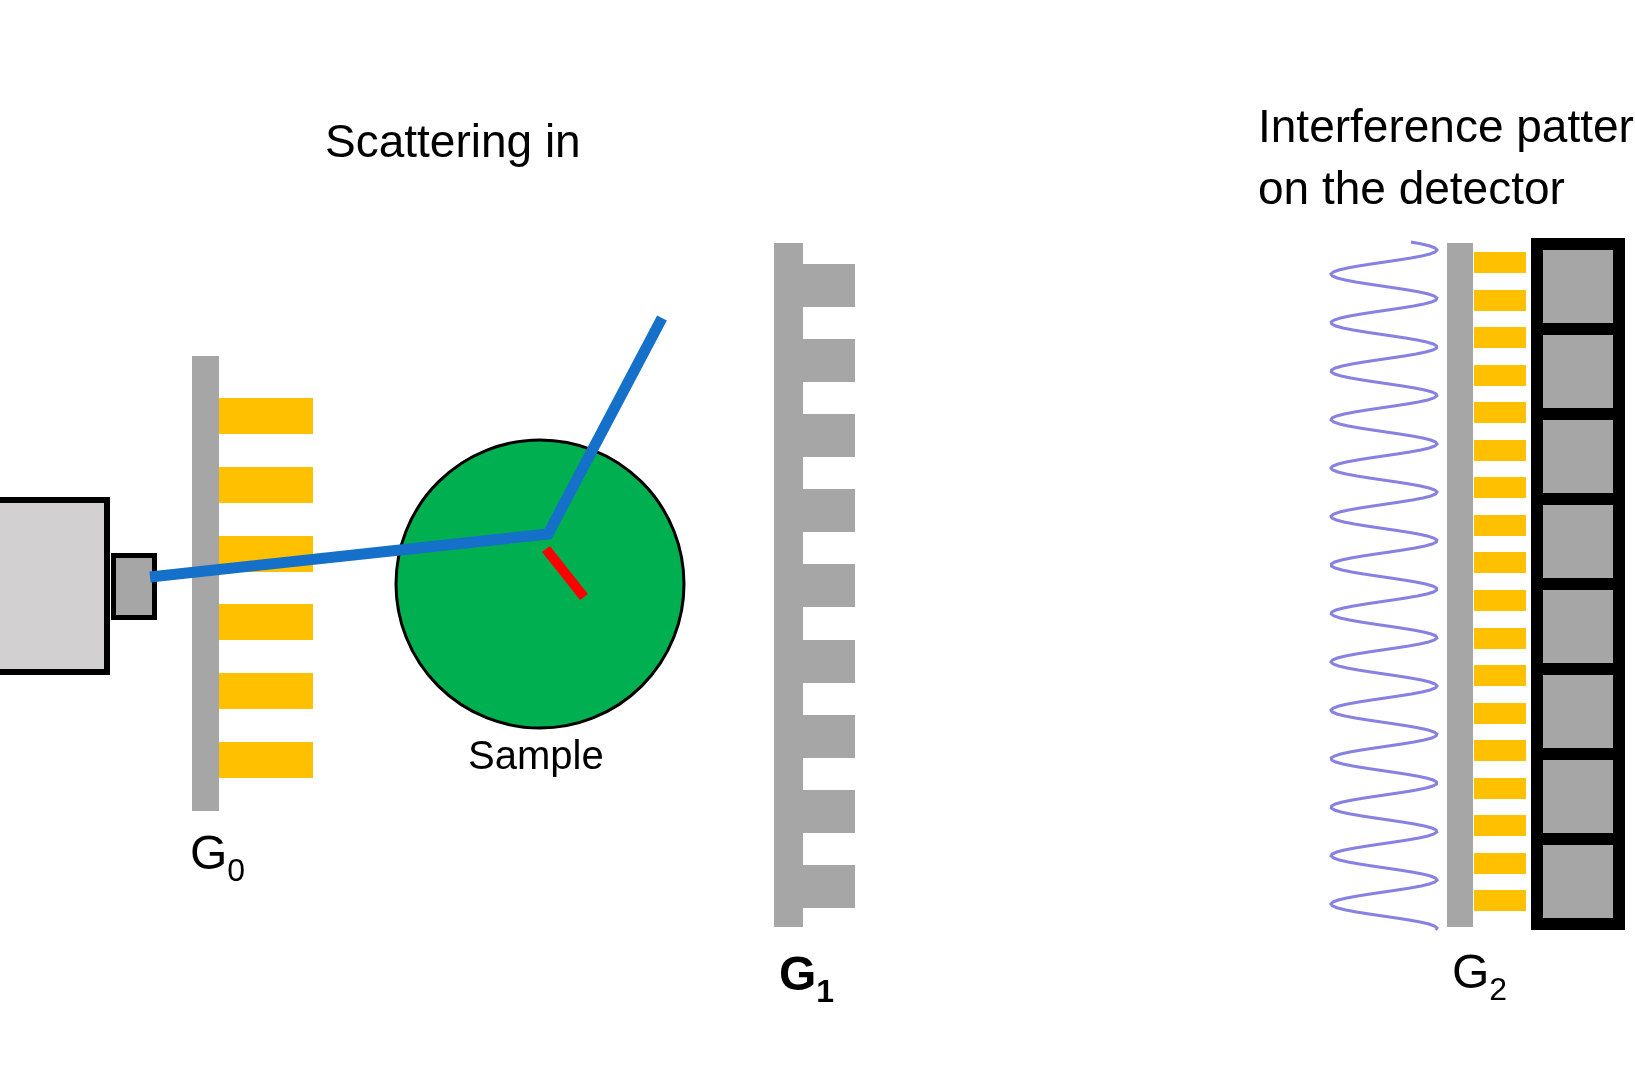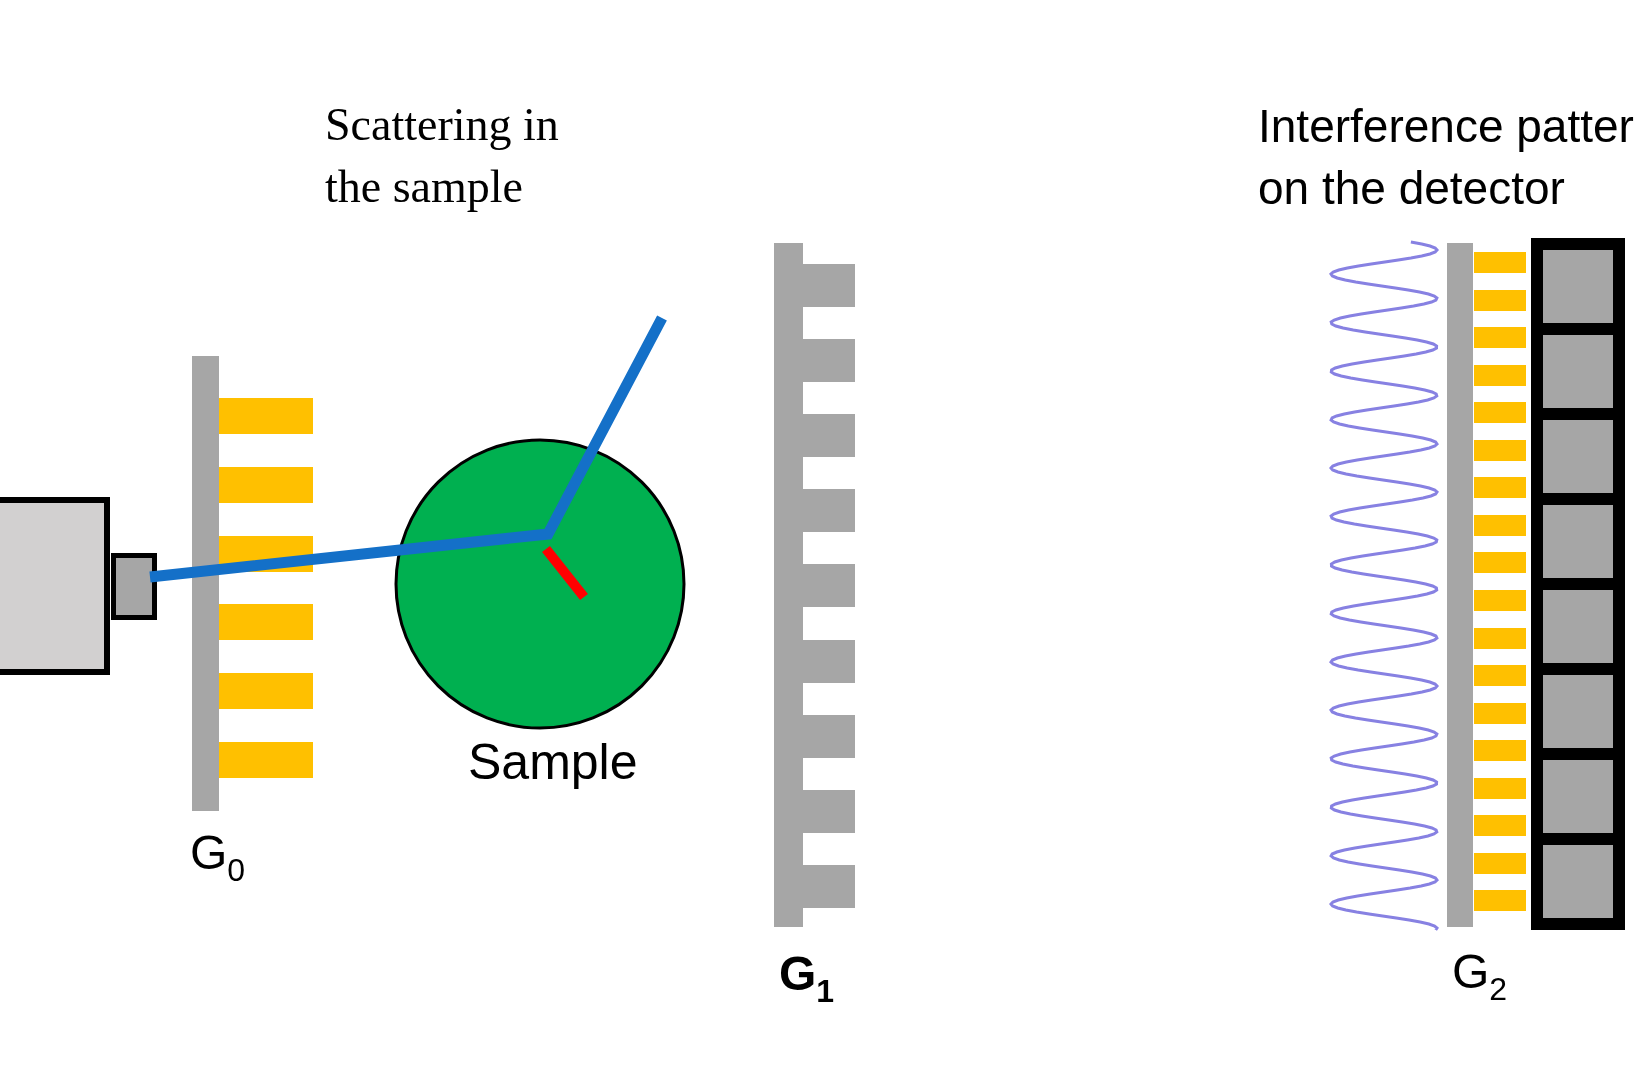--- a/index.html
+++ b/index.html
@@ -48,36 +48,35 @@
     box-sizing:border-box;
     padding:12px;
     display:flex;flex-direction:column;gap:12px;
   }
   #detector .cell{flex:1;background:var(--gray);}
   
   #vector-layer{position:absolute;left:0;top:0;pointer-events:none;}
   
   #sample-label{
     position:absolute;left:468px;top:733px;
-    font-size:50px;white-space:nowrap;
+    font-size:40px;white-space:nowrap;
   }
   .glabel{position:absolute;font-size:48px;white-space:nowrap;text-align:right;}
   .glabel .sub{font-size:32px;position:relative;top:12px;}
   #label-g0{left:190px;top:825px;}
   #label-g1{left:779px;top:946px;font-weight:bold;}
   #label-g2{left:1452px;top:944px;}
 </style>
 </head>
 <body>
 
 <div id="canvas">
 
-  <div class="caption" style="left:325px;top:94px;font-family:Liberation Serif, serif;">
+  <div class="caption" style="left:325px;top:110px;">
     <div>Scattering in</div>
-    <div>the sample</div>
   </div>
   <div class="caption" style="left:1258px;top:95px;">
     <div>Interference pattern</div>
     <div>on the detector</div>
   </div>
 
   <div id="source-body"></div>
   <div id="source-nozzle"></div>
 
   <div id="g0-bar" class="gbar"></div>

